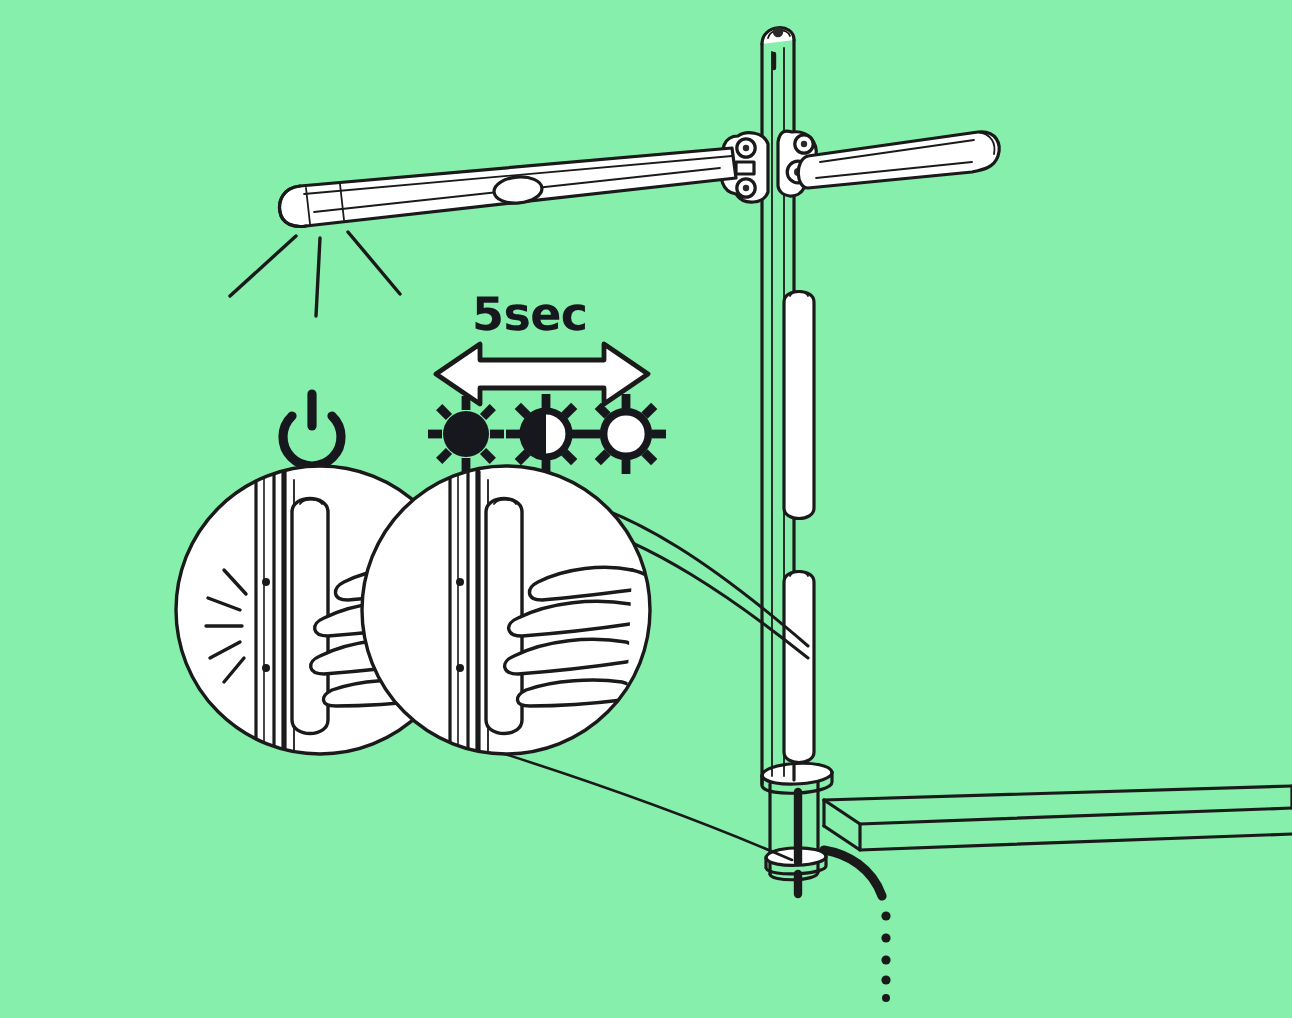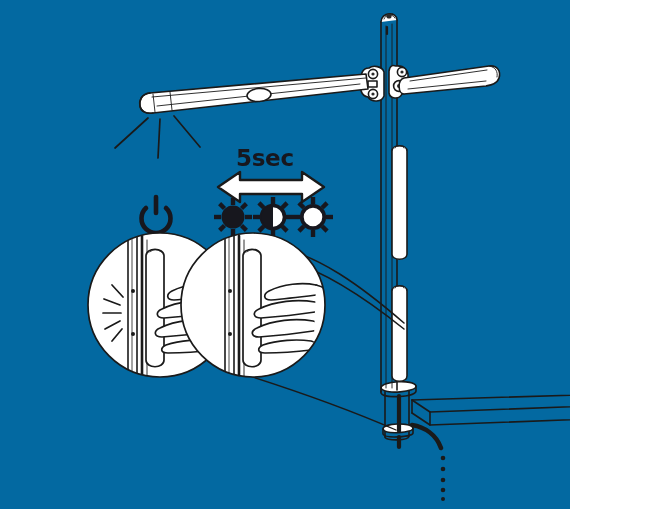--- a/index.html
+++ b/index.html
@@ -5,23 +5,23 @@
   html, body {
     margin: 0;
     padding: 0;
     background: #ffffff;
   }
   body {
     font-family: "Liberation Sans", sans-serif;
   }
   #stage {
     position: relative;
-    width: 570px;
+    width: 646px;
     height: 509px;
-    background: #0369a1;
+    background: #86efac;
     overflow: hidden;
   }
   #artboard {
     position: absolute;
     left: 0;
     top: 0;
     width: 646px;
     height: 509px;
   }
   .sec-label {

